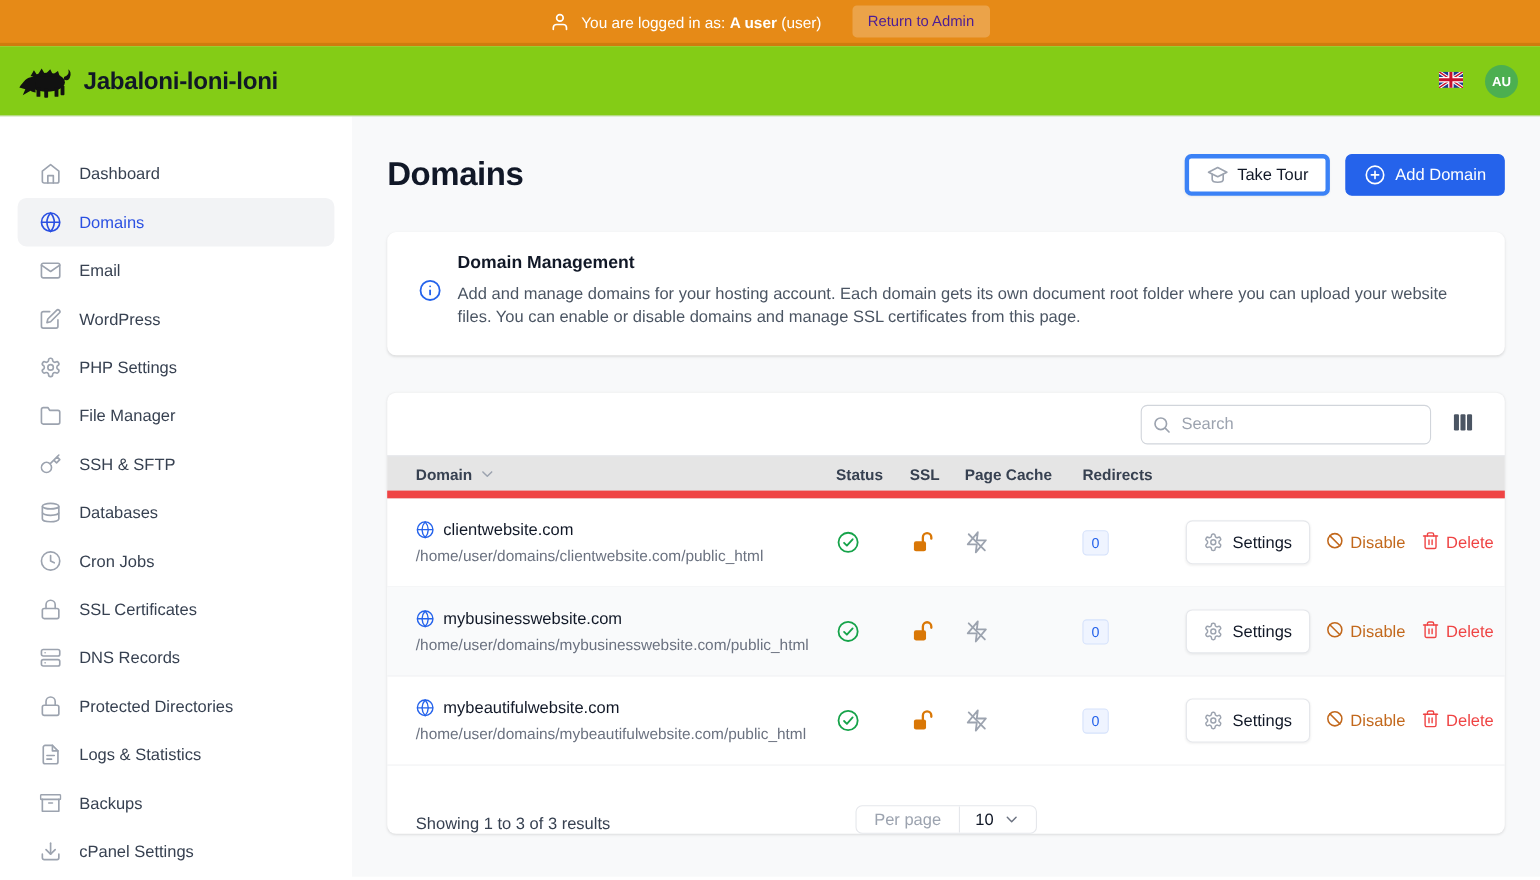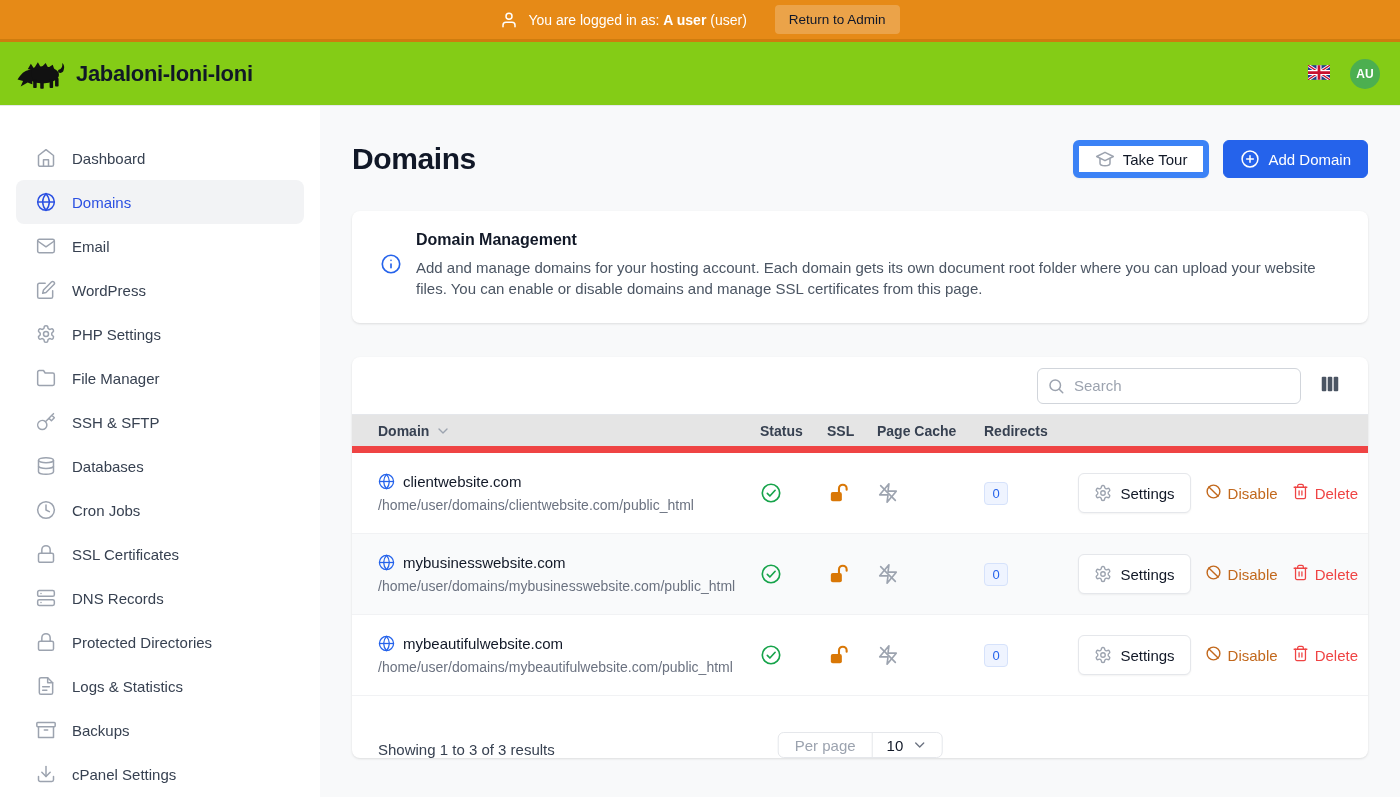--- a/index.html
+++ b/index.html
@@ -4,21 +4,21 @@
 <style>
   * { margin:0; padding:0; box-sizing:border-box; }
   html,body { width:1400px; height:800px; overflow:hidden; background:#fff;
     font-family:"Liberation Sans","DejaVu Sans",sans-serif; color:#1f2937; }
 
   
   .banner { height:42px; background:#e68a17; border-bottom:3px solid #cf7c0e;
     display:flex; align-items:center; justify-content:center; gap:10px; color:#fff; font-size:14px; }
   .banner .ico { display:flex; }
   .banner b { font-weight:700; }
-  .banner-btn { margin-left:18px; background:rgba(255,255,255,.22); border:none; color:#0f172a;
+  .banner-btn { margin-left:18px; background:rgba(255,255,255,.22); border:none; color:#4c1d95;
     font-size:13.5px; padding:7px 14px; border-radius:4px; cursor:pointer; font-family:inherit; }
 
   
   .header { height:64px; background:#84cc16; border-bottom:1px solid #e5e7eb;
     display:flex; align-items:center; padding:0 16px;text-align:right; }
   .brand { display:flex; align-items:center; gap:10px; }
   .brand svg { display:block; }
   .brand-name { font-size:22px; font-weight:700; letter-spacing:-.3px; color:#111827; }
   .header-right { margin-left:auto; display:flex; align-items:center; gap:20px; padding-right:4px; }
   .avatar { width:30px; height:30px; border-radius:50%; background:#4caf50; color:#fff;
@@ -34,21 +34,21 @@
   .side-item.active { background:#f2f3f5; color:#2b50e2; }
   .side-item.active .sico { color:#2b50e2; }
 
   .main { flex:1; background:#f8f9fa; padding:34px 32px 0 32px; overflow:hidden; }
 
   .page-head { display:flex; align-items:center; }
   .page-title { font-size:30px; font-weight:700; color:#111827; letter-spacing:-.4px; }
   .page-actions { margin-left:auto; display:flex; gap:14px; }
   .btn { display:flex; align-items:center; gap:8px; height:38px; padding:0 16px; border-radius:6px;
     font-size:15px; font-weight:500; cursor:pointer; font-family:inherit; }
-  .btn-white { background:#fff; border:6px solid #3b82f6; color:#111827;
+  .btn-white { background:#fff; border:4px solid #3b82f6; color:#111827;
     box-shadow:0 1px 2px rgba(0,0,0,.05); }
   .btn-white .ico { color:#9ca3af; display:flex; }
   .btn-blue { background:#2563eb; border:1px solid #2563eb; color:#fff; }
   .btn-blue .ico { color:#fff; display:flex; }
 
   
   .card { background:#fff; border-radius:8px; box-shadow:0 1px 3px rgba(0,0,0,.08), 0 1px 2px rgba(0,0,0,.04); }
   .info-card { margin-top:33px; padding:20px 28px 24px 28px; display:flex; gap:14px; }
   .info-ico { color:#2563eb; margin-top:22px; flex:none; display:flex; }
   .info-title { font-size:16px; font-weight:700; color:#111827; margin-bottom:8px; }

